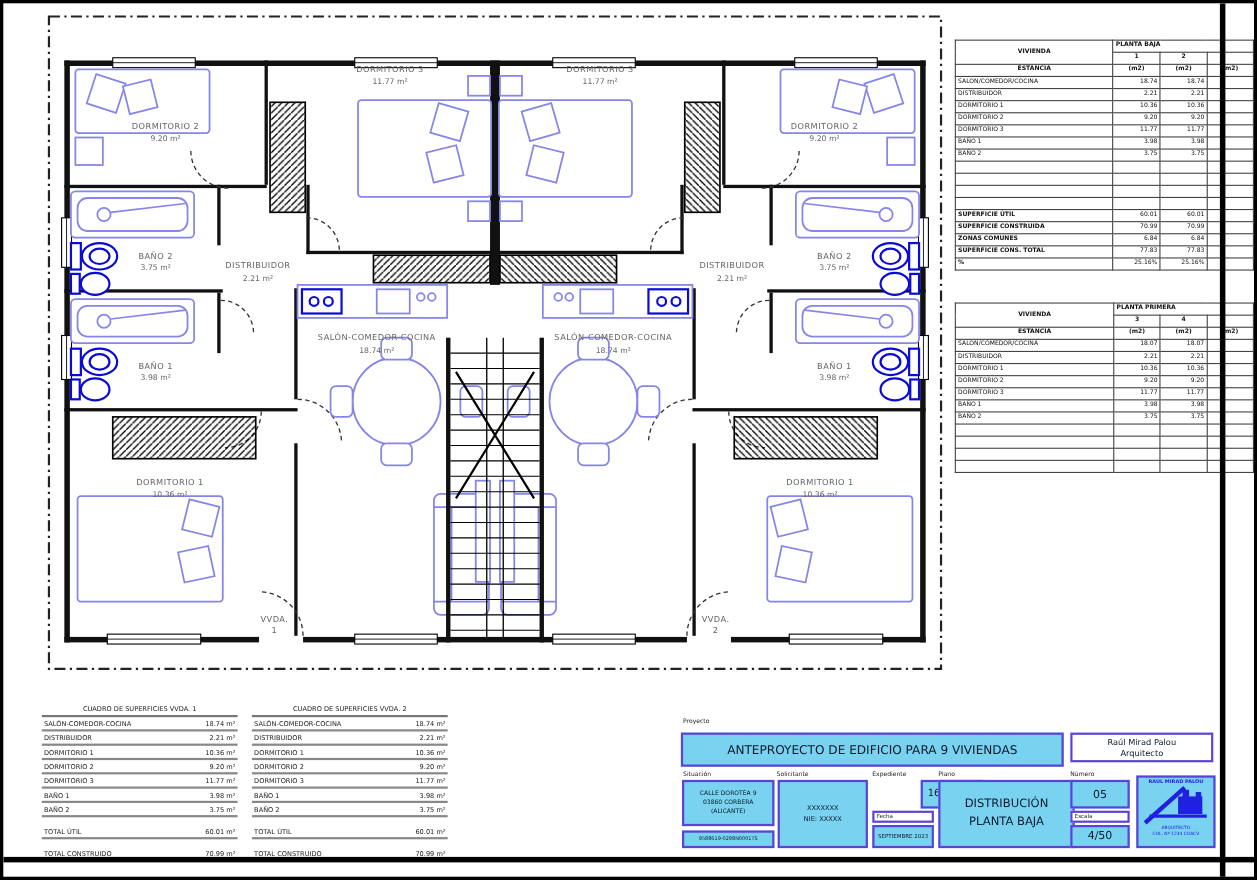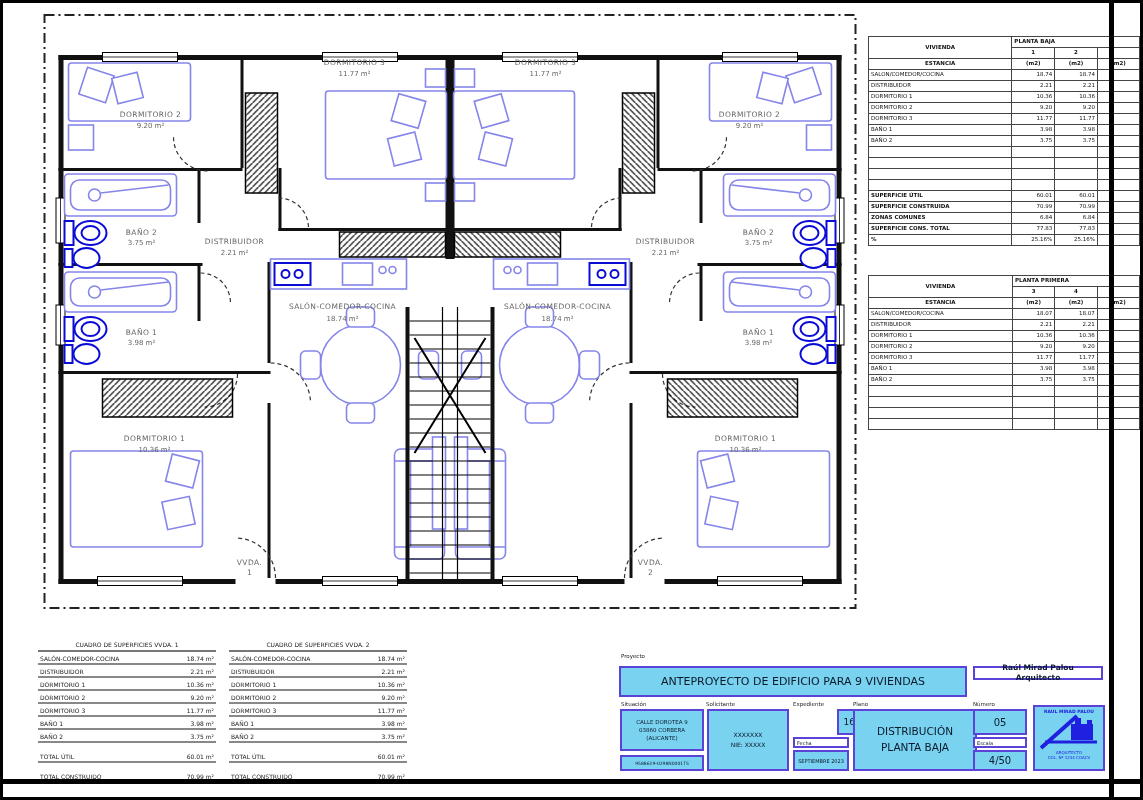--- a/index.html
+++ b/index.html
@@ -497,21 +497,21 @@
         <span>70.99 m²</span>
       </div>
   </div>
 
   <div class="lbl" style="left:618px;top:650px;">Proyecto</div>
 
   <div class="cy" style="left:616px;top:663px;width:348px;height:31px;font-size:11px;">
     <span>ANTEPROYECTO DE EDIFICIO PARA 9 VIVIENDAS</span>
   </div>
 
-  <div class="wh" style="left:970px;top:663px;width:130px;height:14px;font-size:7.5px;line-height:1.3;font-weight:bold;">
+  <div class="wh" style="left:970px;top:663px;width:130px;height:27px;font-size:7.5px;line-height:1.3;">
     <span>Raúl Mirad Palou</span>
     <span>Arquitecto</span>
   </div>
 
   <div class="lbl" style="left:618px;top:698px;">Situación</div>
   <div class="lbl" style="left:703px;top:698px;">Solicitante</div>
   <div class="lbl" style="left:790px;top:698px;">Expediente</div>
   <div class="lbl" style="left:850px;top:698px;">Plano</div>
   <div class="lbl" style="left:970px;top:698px;">Número</div>
 

